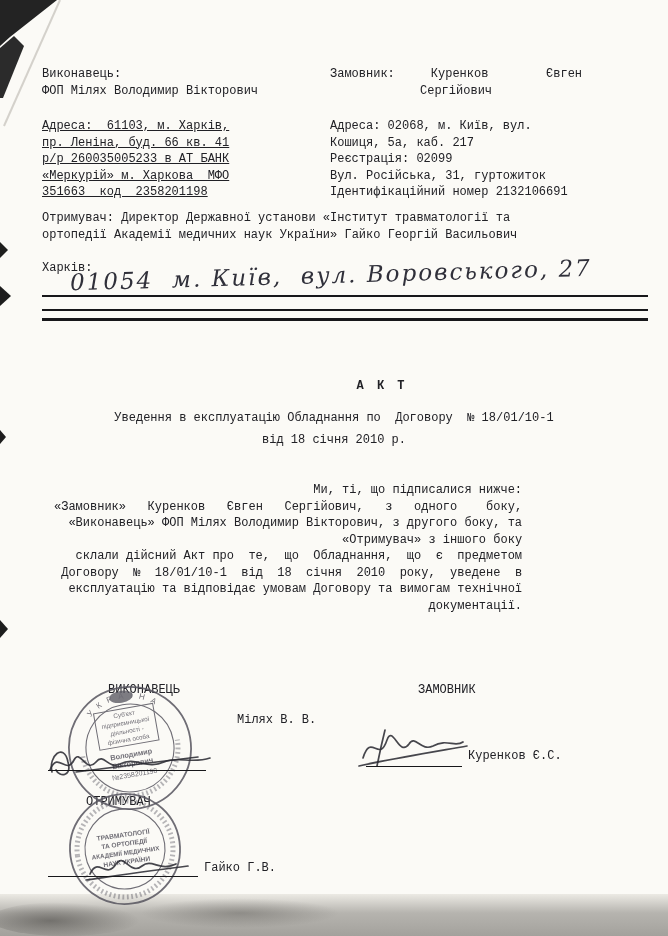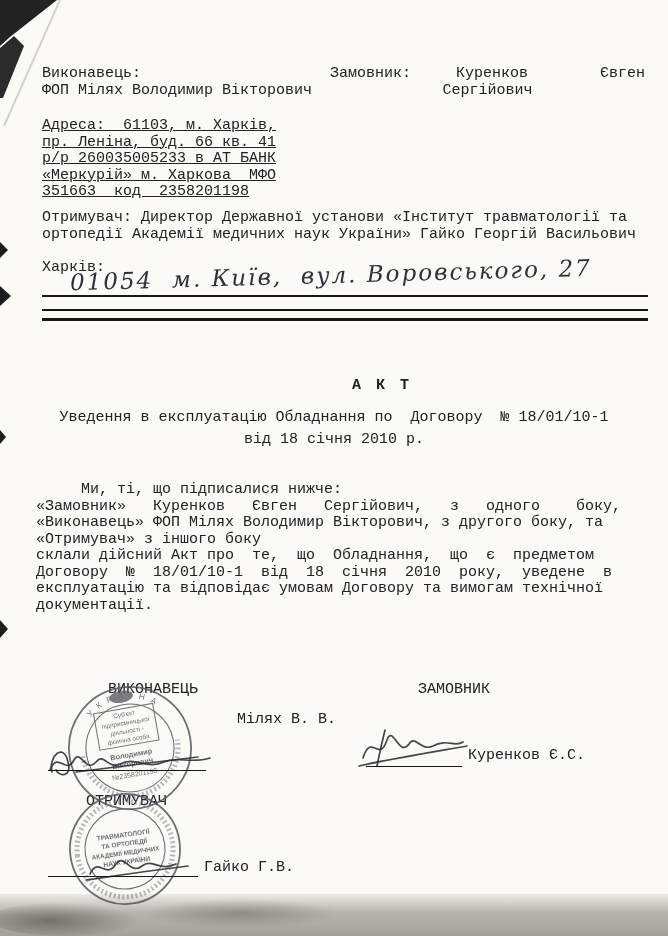--- a/index.html
+++ b/index.html
@@ -1,20 +1,20 @@
 <!DOCTYPE html>
 <html><head>
 <meta charset="utf-8">
 <title>Scanned Document</title>
 <style>
   html,body{margin:0;padding:0;}
   body{width:668px;height:936px;background:#d9d7d2;font-family:"Liberation Mono","DejaVu Sans Mono",monospace;}
   .page{position:relative;width:668px;height:936px;background:#fbfaf6;overflow:hidden;color:#1e1e22;}
   .abs{position:absolute;}
-  .txt{position:absolute;font-size:15px;line-height:16.5px;white-space:pre;letter-spacing:0;color:#212126;}
+  .txt{position:absolute;font-size:12px;line-height:16.5px;white-space:pre;letter-spacing:0;color:#212126;}
   .center{left:0;width:668px;text-align:center;}
   .act-title{font-weight:bold;letter-spacing:3px;}
   .rule{position:absolute;background:#17171a;}
   .handwriting{position:absolute;font-family:"DejaVu Serif",serif;font-style:italic;font-size:23px;color:#30303a;transform:rotate(-1.6deg);letter-spacing:2px;white-space:pre;}
   .stamp{position:absolute;color:#57555f;opacity:.85;}
   .stamp text{font-family:"Liberation Sans",sans-serif;fill:currentColor;}
   .stamp circle,.stamp rect,.stamp path.arc{fill:none;stroke:currentColor;}
   .sig{position:absolute;}
   .sig path{fill:none;stroke:#2c2c34;stroke-width:1.7;stroke-linecap:round;opacity:.88;}
   .band{position:absolute;left:0;top:894px;width:668px;height:42px;
@@ -44,34 +44,39 @@
 
   <div class="txt" style="left:42px;top:66px;">Виконавець:
 ФОП Мілях Володимир Вікторович</div>
   <div class="txt" style="left:330px;top:66px;text-align:center;">Замовник:     Куренков        Євген
 Сергійович</div>
   <div class="txt" style="left:42px;top:118px;text-decoration:underline;">Адреса:  61103, м. Харків,
 пр. Леніна, буд. 66 кв. 41
 р/р 260035005233 в АТ БАНК
 «Меркурій» м. Харкова  МФО
 351663  код  2358201198</div>
+  <div class="txt" style="left:330px;top:118px;">Адреса: 02068, м. Київ, вул.
+Кошиця, 5а, каб. 217
+Реєстрація: 02099
+Вул. Російська, 31, гуртожиток
+Ідентифікаційний номер 2132106691</div>
 
   <div class="txt" style="left:42px;top:210px;">Отримувач: Директор Державної установи «Інститут травматології та
 ортопедії Академії медичних наук України» Гайко Георгій Васильович</div>
 
   <div class="txt" style="left:42px;top:260px;">Харків:</div>
   <div class="handwriting" style="left:70px;top:262px;">01054  м. Київ,  вул. Воровського, 27</div>
   <div class="rule" style="left:42px;top:295px;width:606px;height:2px;"></div>
   <div class="rule" style="left:42px;top:309px;width:606px;height:2px;"></div>
   <div class="rule" style="left:42px;top:318px;width:606px;height:3px;"></div>
 
   <div class="txt center act-title" style="top:378px;padding-left:48px;">А К Т</div>
   <div class="txt center" style="top:407px;line-height:22px;">Уведення в експлуатацію Обладнання по  Договору  № 18/01/10-1
 від 18 січня 2010 р.</div>
-  <div class="txt" style="left:36px;top:482px;">     Ми, ті, що підписалися нижче:
+  <div class="txt" style="left:54px;top:482px;text-align:right;">     Ми, ті, що підписалися нижче:
 «Замовник»   Куренков   Євген   Сергійович,   з   одного    боку,
 «Виконавець» ФОП Мілях Володимир Вікторович, з другого боку, та
 «Отримувач» з іншого боку
 склали дійсний Акт про  те,  що  Обладнання,  що  є  предметом
 Договору  №  18/01/10-1  від  18  січня  2010  року,  уведене  в
 експлуатацію та відповідає умовам Договору та вимогам технічної
 документації.</div>
 
   <div class="txt" style="left:108px;top:682px;">ВИКОНАВЕЦЬ</div>
   <div class="txt" style="left:418px;top:682px;text-align:right;">ЗАМОВНИК</div>

